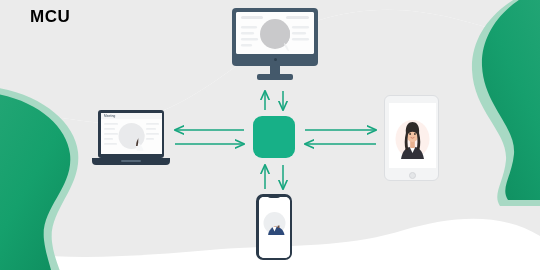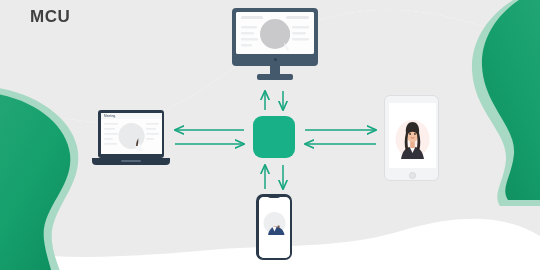--- a/index.html
+++ b/index.html
@@ -10,21 +10,21 @@
   }
   #stage{position:relative;width:540px;height:270px;overflow:hidden;background:#ffffff;}
 
   
   .bg-svg{position:absolute;left:0;top:0;width:540px;height:270px;}
 
   
   #title{
     position:absolute;left:30px;top:7px;
     font-size:17px;font-weight:bold;letter-spacing:.5px;
-    color:#404040;
+    color:#000000;
   }
 
   
   #hub{
     position:absolute;left:253px;top:116px;width:42px;height:42px;
     border-radius:9px;background:#17b087;
   }
 
   
   .arrows{position:absolute;left:0;top:0;width:540px;height:270px;}

